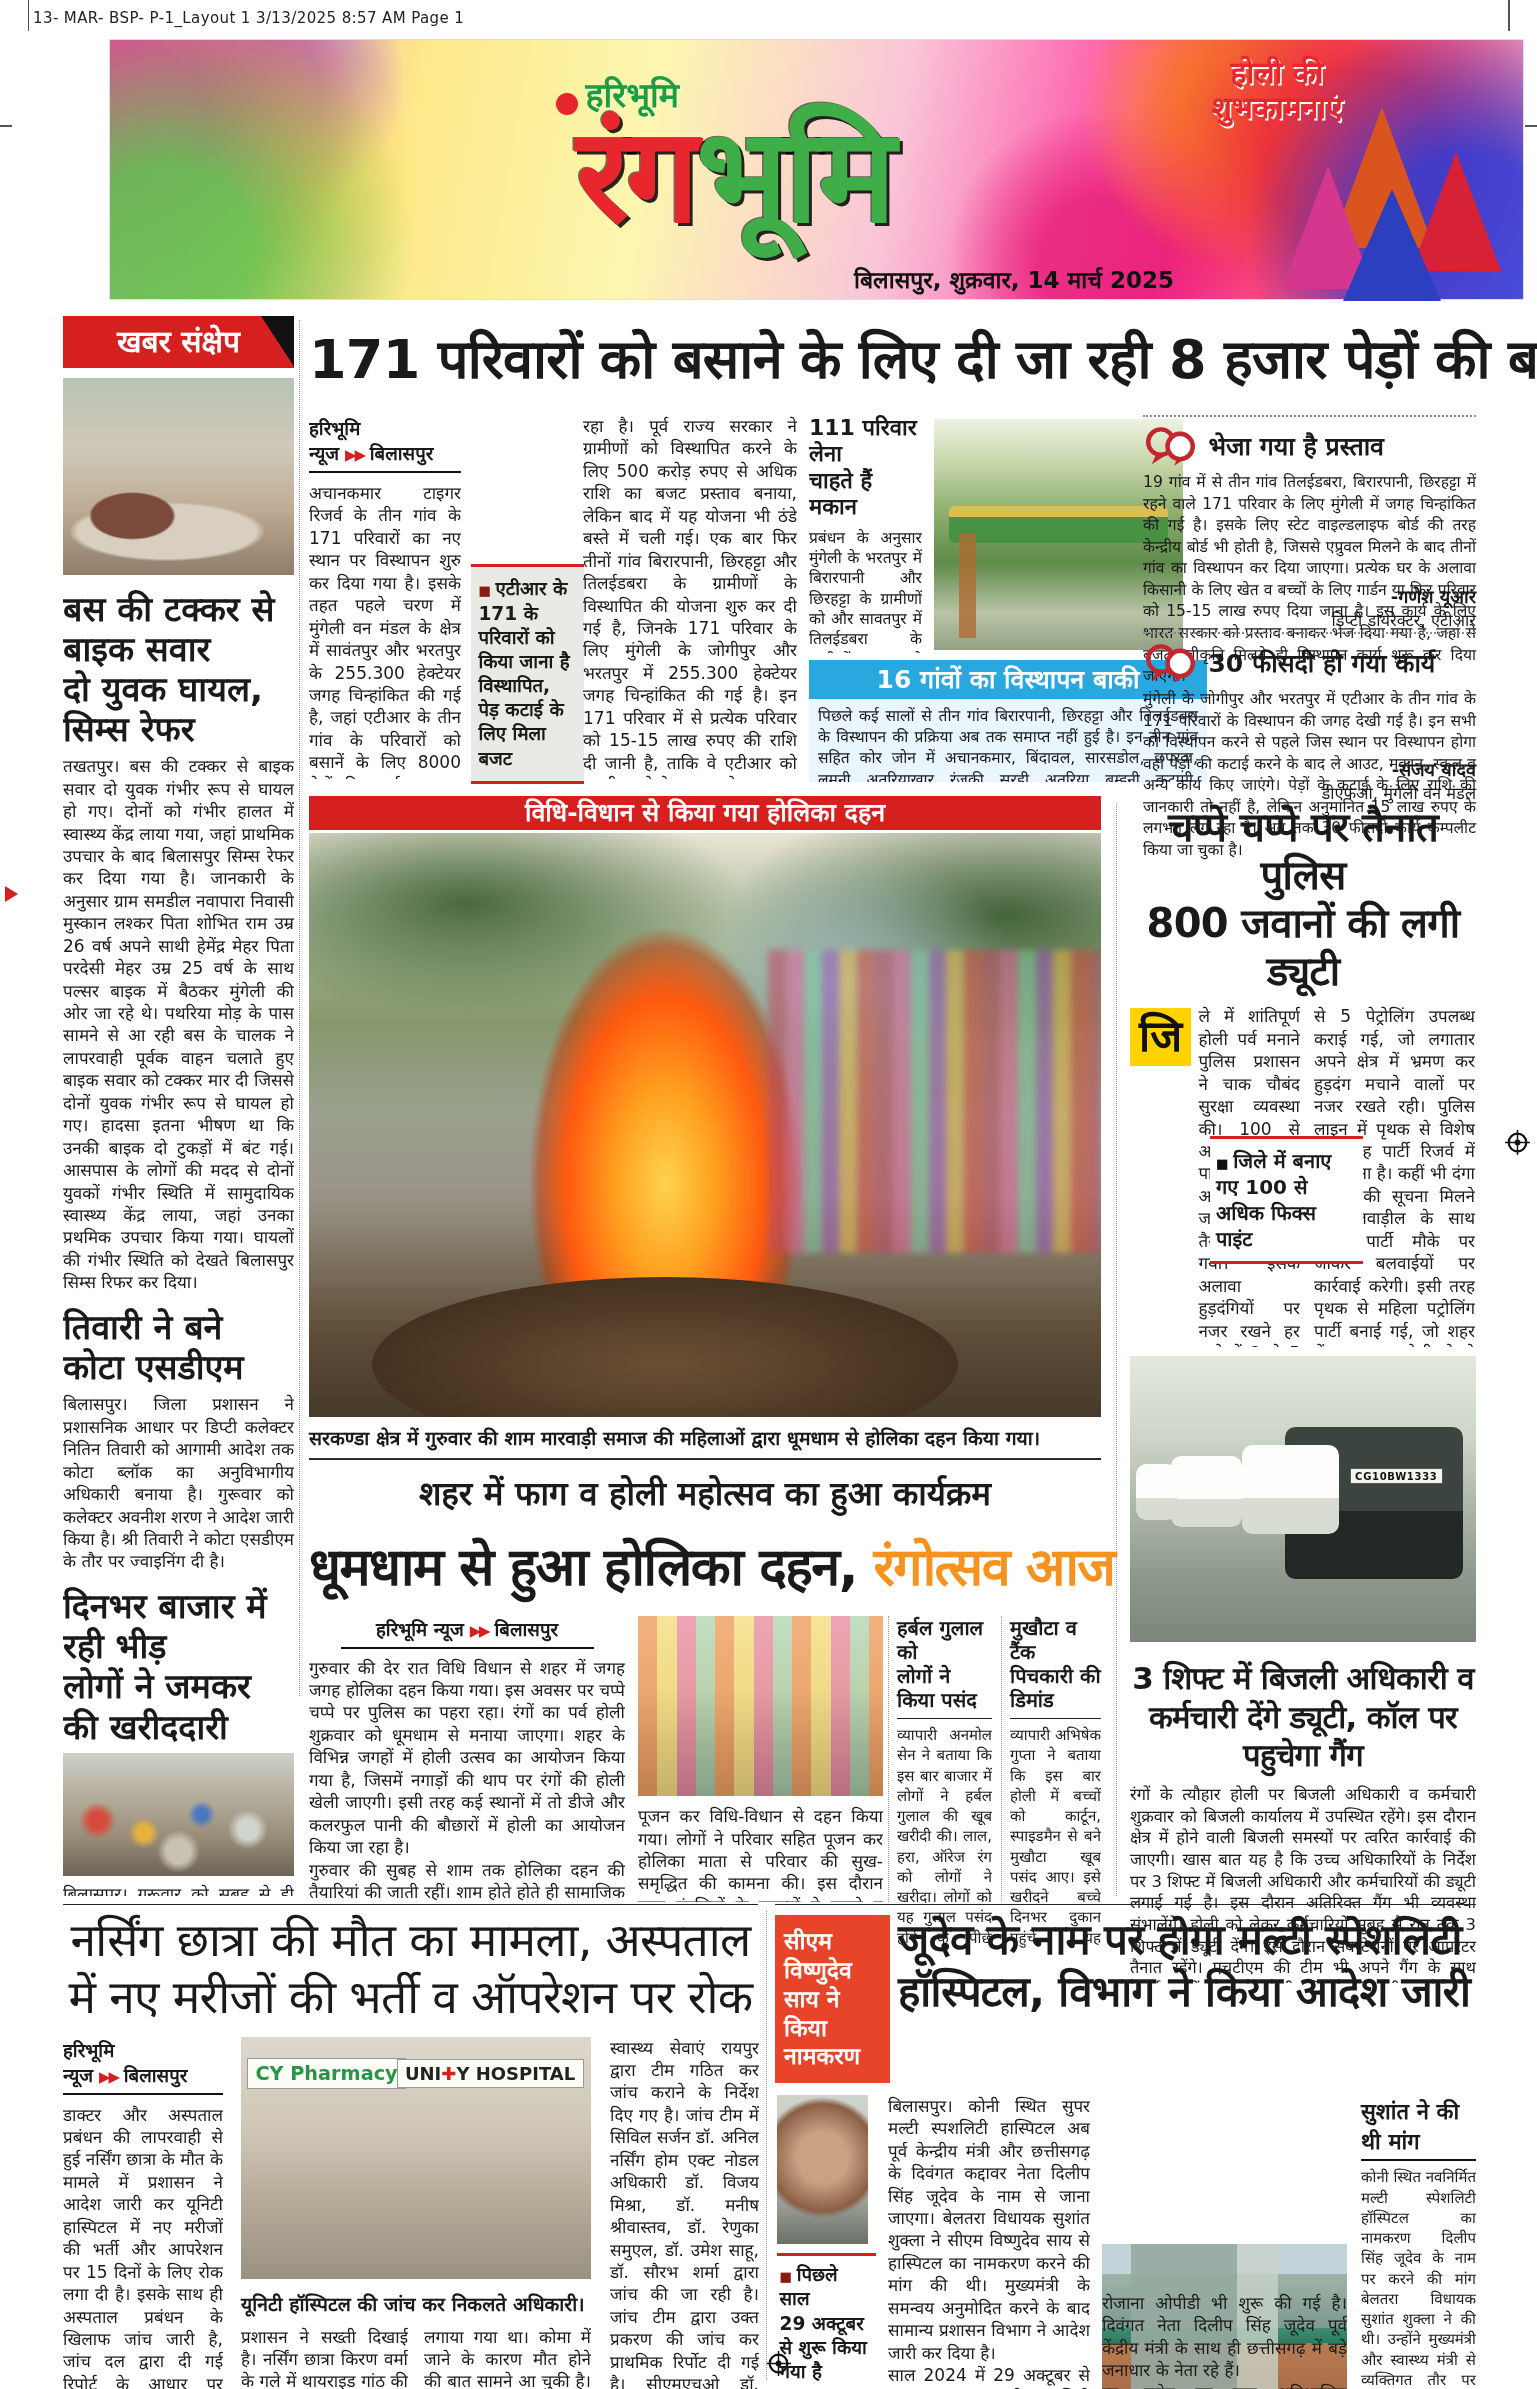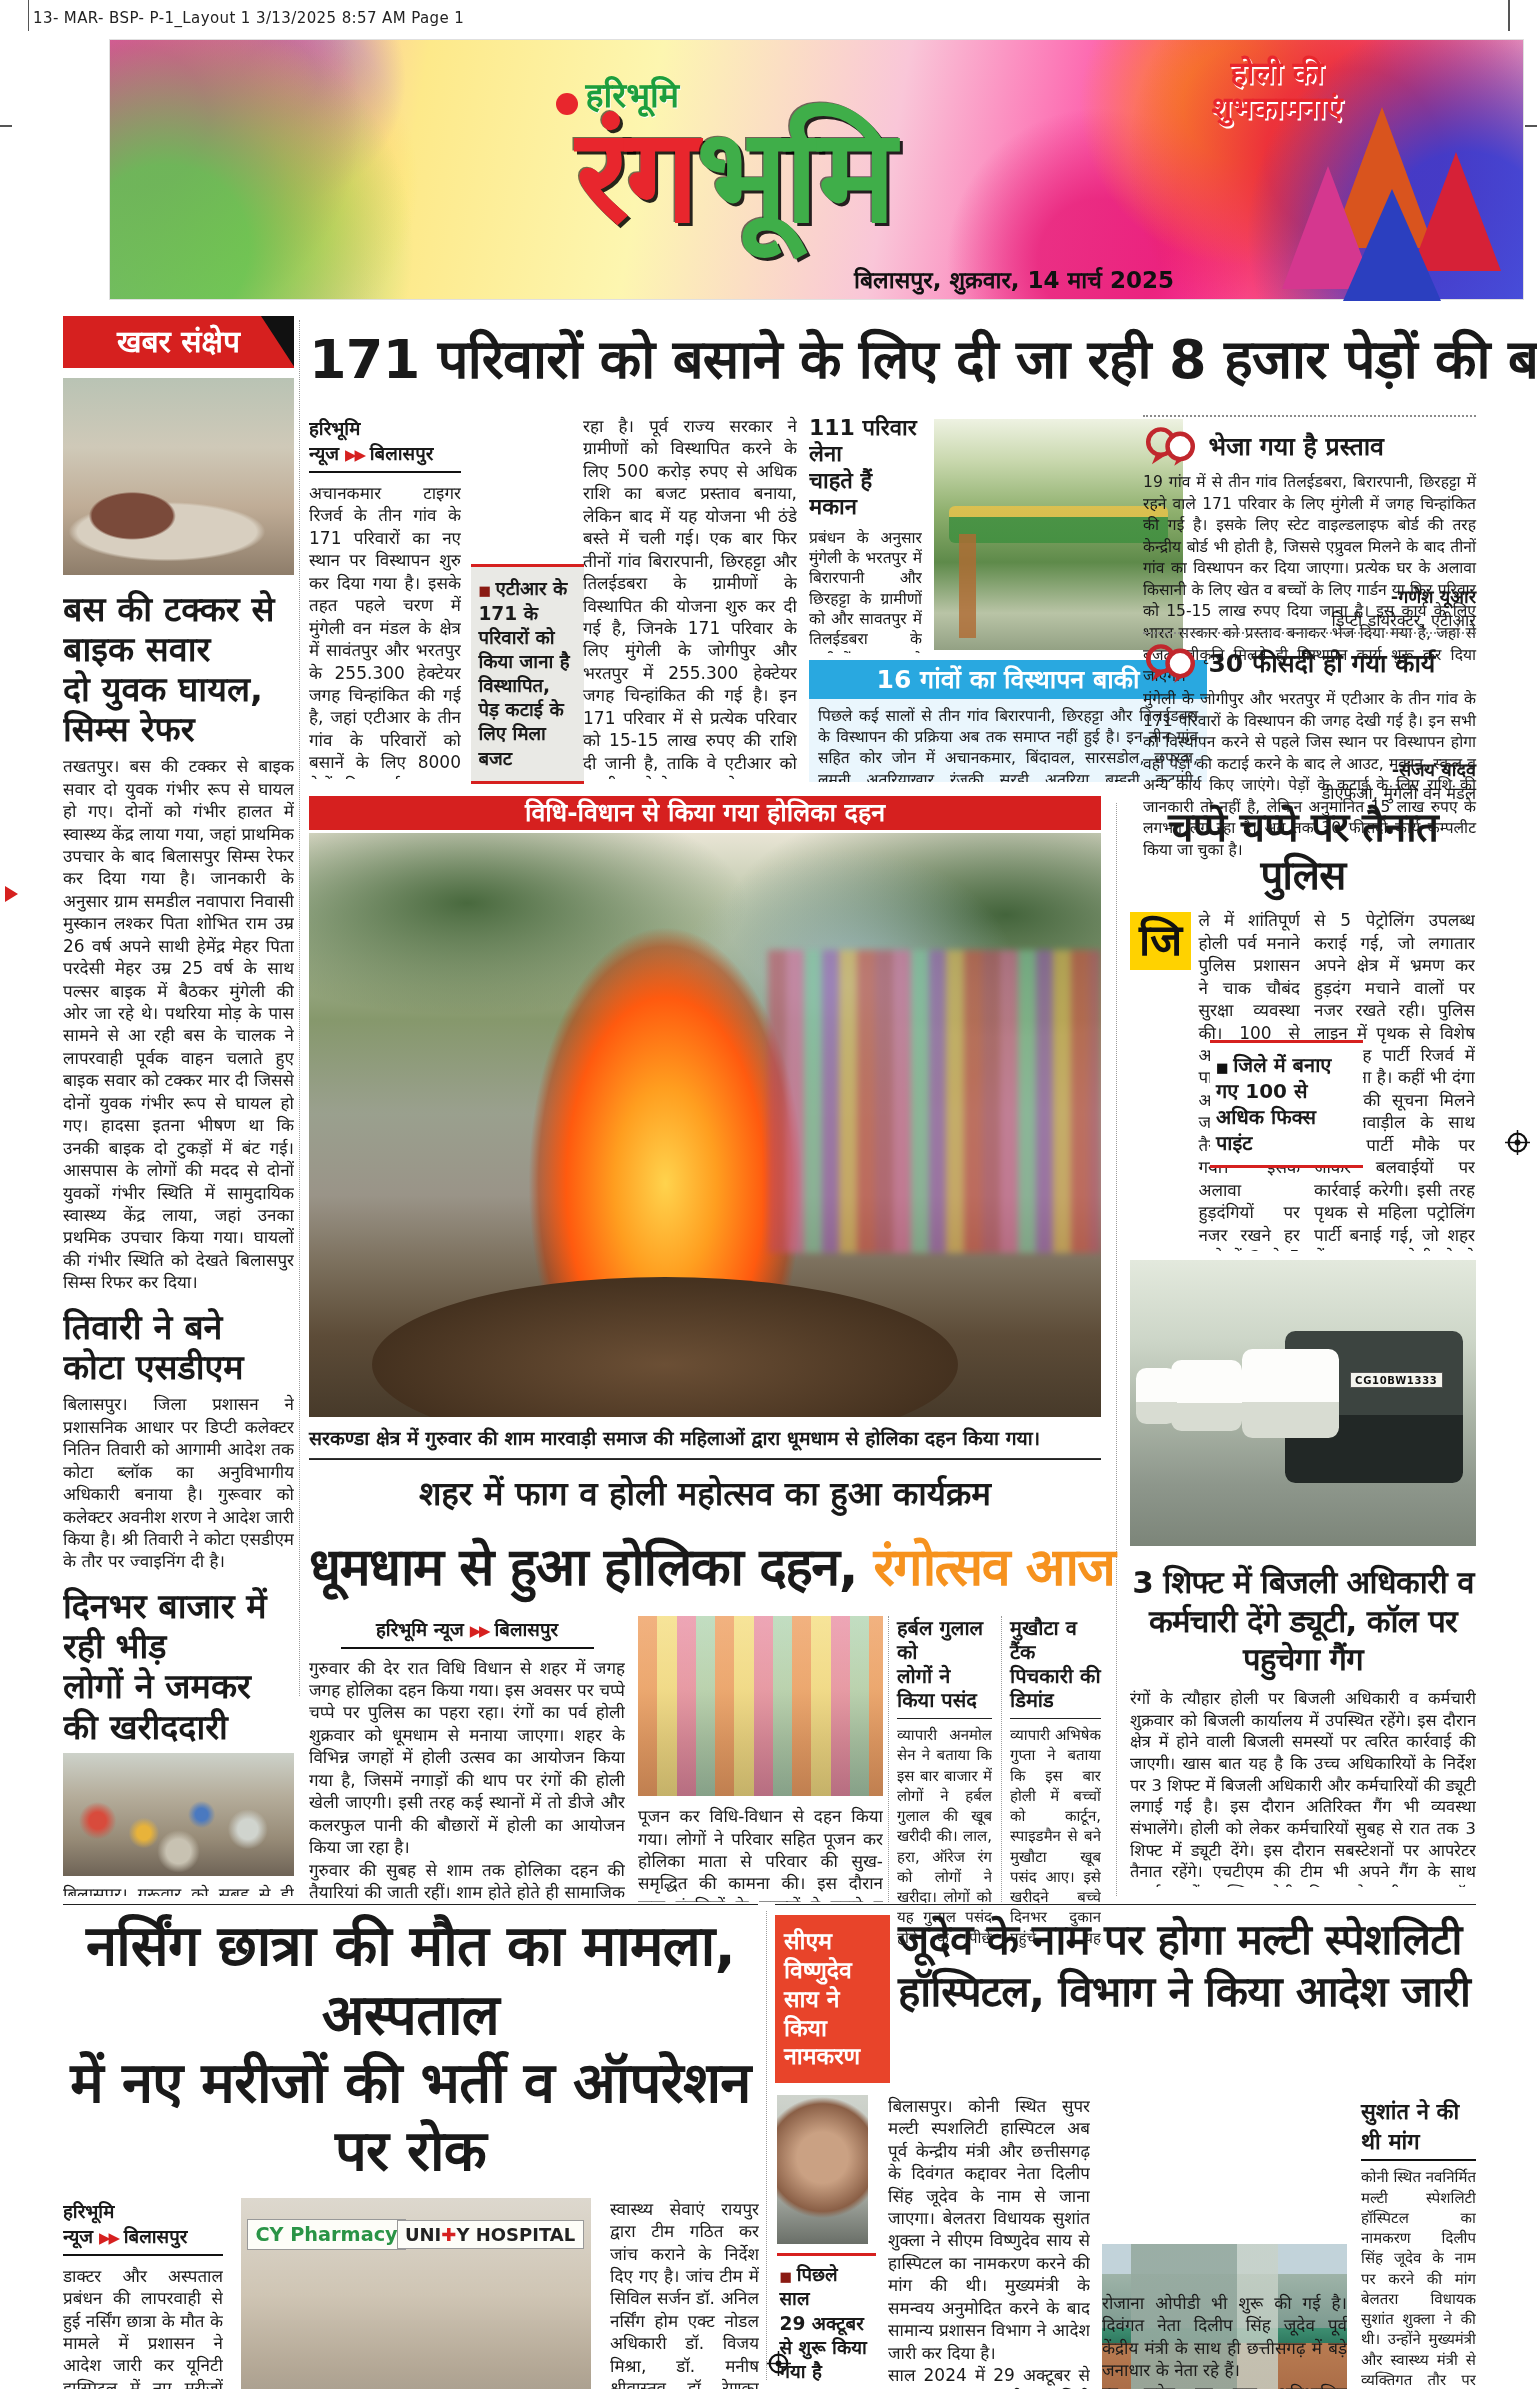--- a/index.html
+++ b/index.html
@@ -103,21 +103,21 @@
   
   .kicker{font-size:33px;font-weight:bold;text-align:center;border-top:1.5px solid #222;padding-top:10.4px;}
   .fest-head{font-size:52px;font-weight:bold;letter-spacing:-1.5px;text-align:center;white-space:nowrap;}
   .fest-orange{color:#f6921e;}
   .shop-photo{background:
       repeating-linear-gradient(90deg, rgba(240,120,40,.5) 0 19.3px, rgba(250,220,90,.5) 19.3px 39px, rgba(230,80,140,.45) 39px 58px, rgba(120,200,160,.4) 58px 77px),
       linear-gradient(180deg,#f3ecd8 0%,#e8d9b8 40%,#b9ab93 70%,#8f8678 100%);}
   .minihead{font-size:20px;font-weight:bold;line-height:1.2;white-space:pre-line;border-bottom:1.5px solid #222;padding-bottom:6px;margin-bottom:6px;}
   .minibody{font-size:15px;line-height:1.35;text-align:justify;white-space:pre-line;overflow:hidden;}
   
-  .nur-head{font-size:56px;font-weight:bold;line-height:1.22;text-align:center;letter-spacing:-0.7px;white-space:pre-line;}
+  .nur-head{font-size:46px;font-weight:normal;line-height:1.22;text-align:center;letter-spacing:-0.7px;white-space:pre-line;}
   .unity-photo{background:linear-gradient(180deg,#ddd8ce 0%,#cfc5b4 40%,#b4a896 70%,#9a9184 100%);}
   .sign{position:absolute;background:#fdfdf8;border:0.7px solid #999;font-weight:bold;padding:3px 7.4px;}
   .sign.green{color:#2a9446;font-size:19.3px;}
   .sign.black{color:#222;font-size:18px;}
   .sign .redplus{color:#d6201f;}
   
   .redkicker{background:#e8442a;color:#fff;font-size:23px;font-weight:bold;line-height:1.25;
              padding:12px 9px;white-space:pre-line;}
   .jud-head{font-size:42px;font-weight:bold;line-height:1.25;letter-spacing:-0.7px;white-space:pre-line;}
   .portrait-photo{background:
@@ -254,20 +254,21 @@
   <div class="abs redbanner" style="left:309px;top:796px;width:792px;height:34px;">विधि-विधान से किया गया होलिका दहन</div>
   <div class="abs photo bonfire-photo" style="left:309px;top:833px;width:792px;height:584px;">
     <div class="crowd"></div>
     <div class="dungpile"></div>
   </div>
   <div class="abs caption" style="left:309px;top:1419px;width:792px;">सरकण्डा क्षेत्र में गुरुवार की शाम मारवाड़ी समाज की महिलाओं द्वारा धूमधाम से होलिका दहन किया गया।</div>
   <div class="abs vdots" style="left:1116px;top:803px;height:1093px;"></div>
 
   <div class="abs" style="left:1130px;top:803px;width:346px;">
     <div class="pol-head">चप्पे चप्पे पर तैनात पुलिस</div>
+    <div class="pol-head">800 जवानों की लगी ड्यूटी</div>
     <div style="position:relative;height:342px;margin-top:10.4px;">
       <div class="abs" style="left:0;top:0;width:170px;height:342px;overflow:hidden;">
         <span class="dropcap">जि</span>
         <span class="jtext" style="display:block;">ले में शांतिपूर्ण होली पर्व मनाने पुलिस प्रशासन ने चाक चौबंद सुरक्षा व्यवस्था की। 100 से अधिक फिक्स पाइंट में पुलिस अधिकारी जवानों को तैनात किया गया। इसके अलावा हुड़दंगियों पर नजर रखने हर थाने में 3 से 5 पेट्रोलिंग पार्टी बनाई गई, जो शाम में अपने अपने इलाके में गश्त करते रहे।
 सिविल लाइन सीएसपी निमितेश सिंह परिहार ने बताया, 14 मार्च को आमजनता शांतिपूर्ण होली मना सके। इसके लिए 800 पुलिस अधिकारी व जवानों की ड्यूटी लगाई गई है। जिले में 100 से अधिक फिक्स पाइंट बनाए गए हैं। पुलिस अधिकारी व जवानों की नामजद ड्यूटी लगाई है, जो 13 मार्च को शाम 4 बजे फिक्स पाइंट में तैनात हो गए। इसी जिले में 87 पट्रोलिंग पार्टी बनाई गई हर थाने में 3</span>
       </div>
       <div class="abs jtext" style="left:184px;top:0;width:161px;height:342px;">से 5 पेट्रोलिंग उपलब्ध कराई गई, जो लगातार अपने क्षेत्र में भ्रमण कर हुड़दंग मचाने वालों पर नजर रखते रही। पुलिस लाइन में पृथक से विशेष बलवाडीह पार्टी रिजर्व में रखा हुआ है। कहीं भी दंगा फसाद की सूचना मिलने पर बलवाड़ील के साथ रिजर्व पार्टी मौके पर जाकर बलवाईयों पर कार्रवाई करेगी। इसी तरह पृथक से महिला पट्रोलिंग पार्टी बनाई गई, जो शहर में भ्रमण कर होली खेलने वाली महिलाओं को सुरक्षा प्रदान करेगी और विवाद होने पर मौके पर पहुंचेगी। इसी तरह 13 मार्च को रात 8 से 10 बजे तक शहर के चौक चौराहे पर विशेष वाहन चेकिंग अभियान चलाया गया और तीन सवारी व मुखौटा लगाकर चलने वाले वाहन सवारों को हिदायत दी गई। शहर व ग्रामीण क्षेत्र के संवेदशील इलाका में विशेष आर्म्स बल तैनात किया गया है।</div>
       <div class="abs pullq" style="left:80px;top:120px;width:141px;margin-top:11px;">
         <span class="sqbullet" style="color:#111;">■</span><span>जिले में बनाए गए 100 से अधिक फिक्स पाइंट</span>
       </div>

